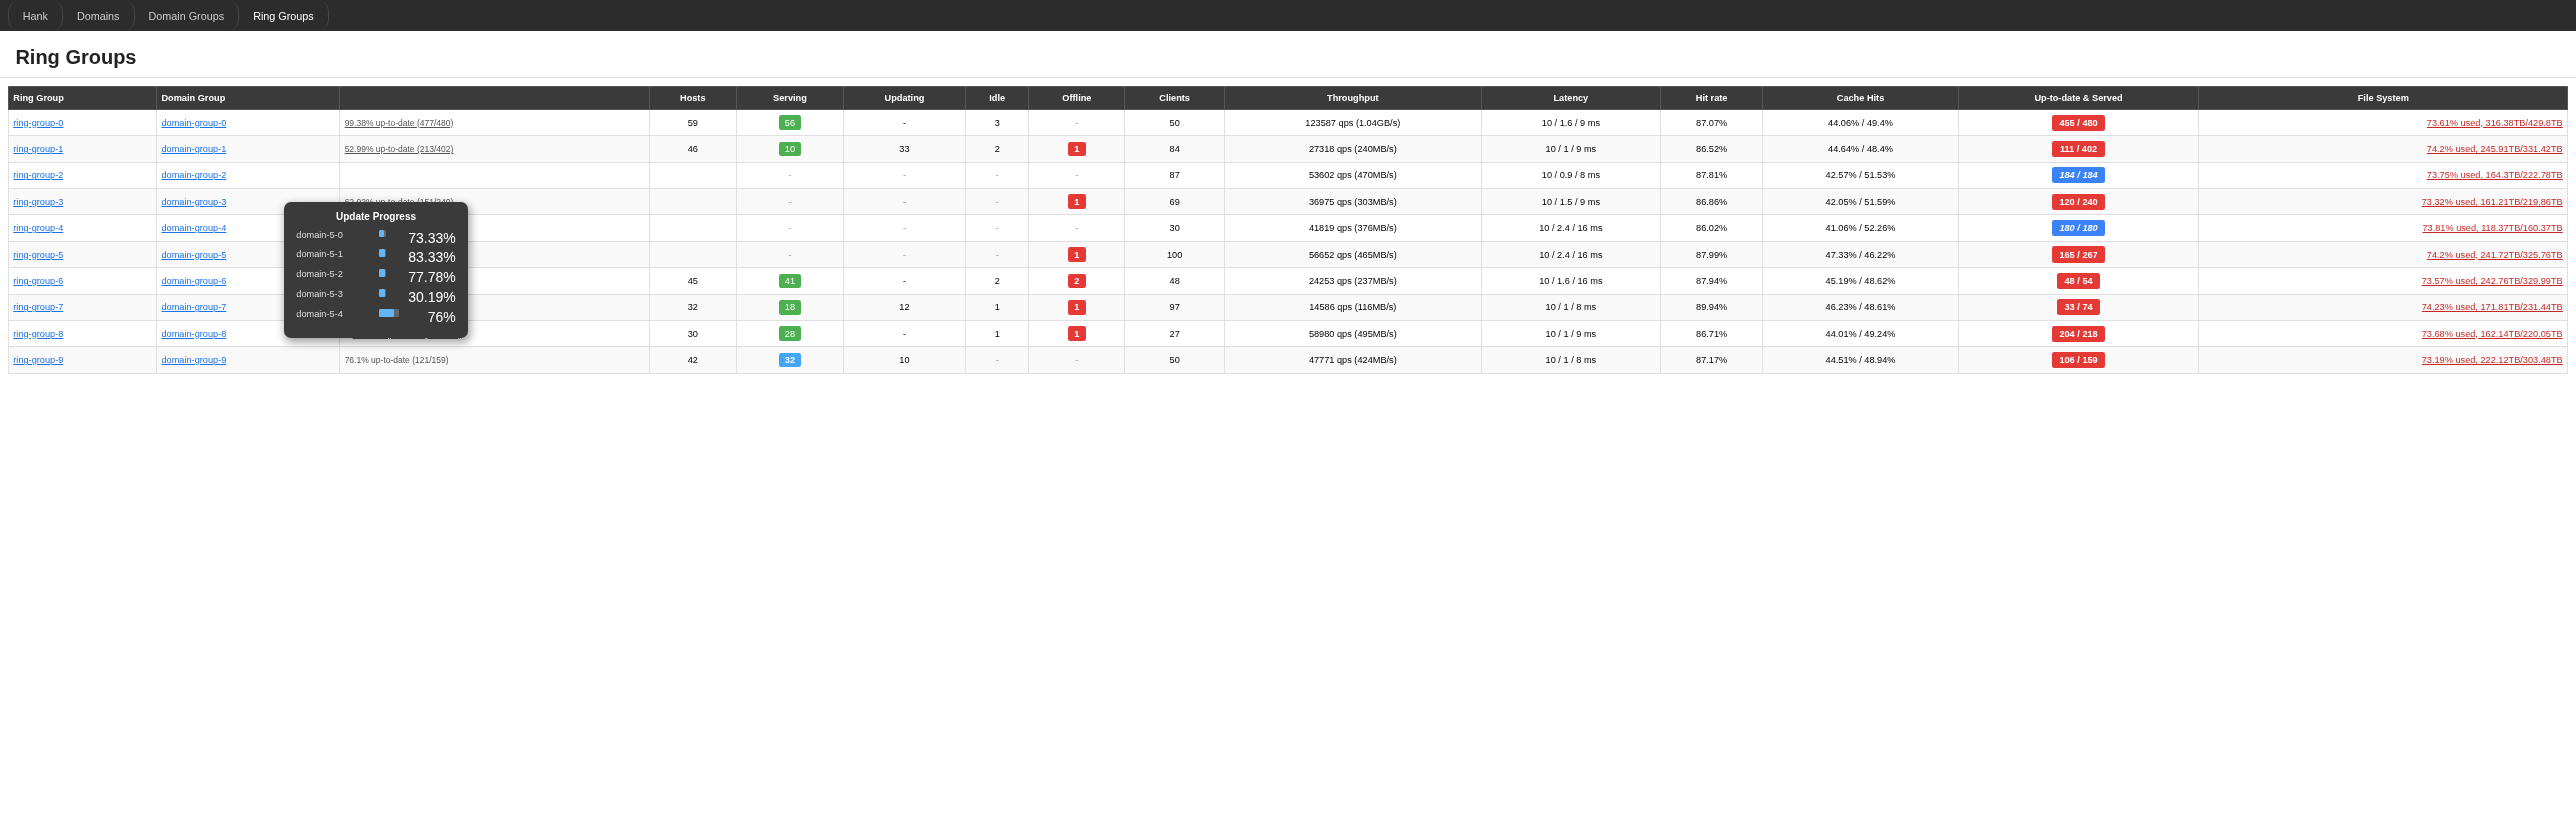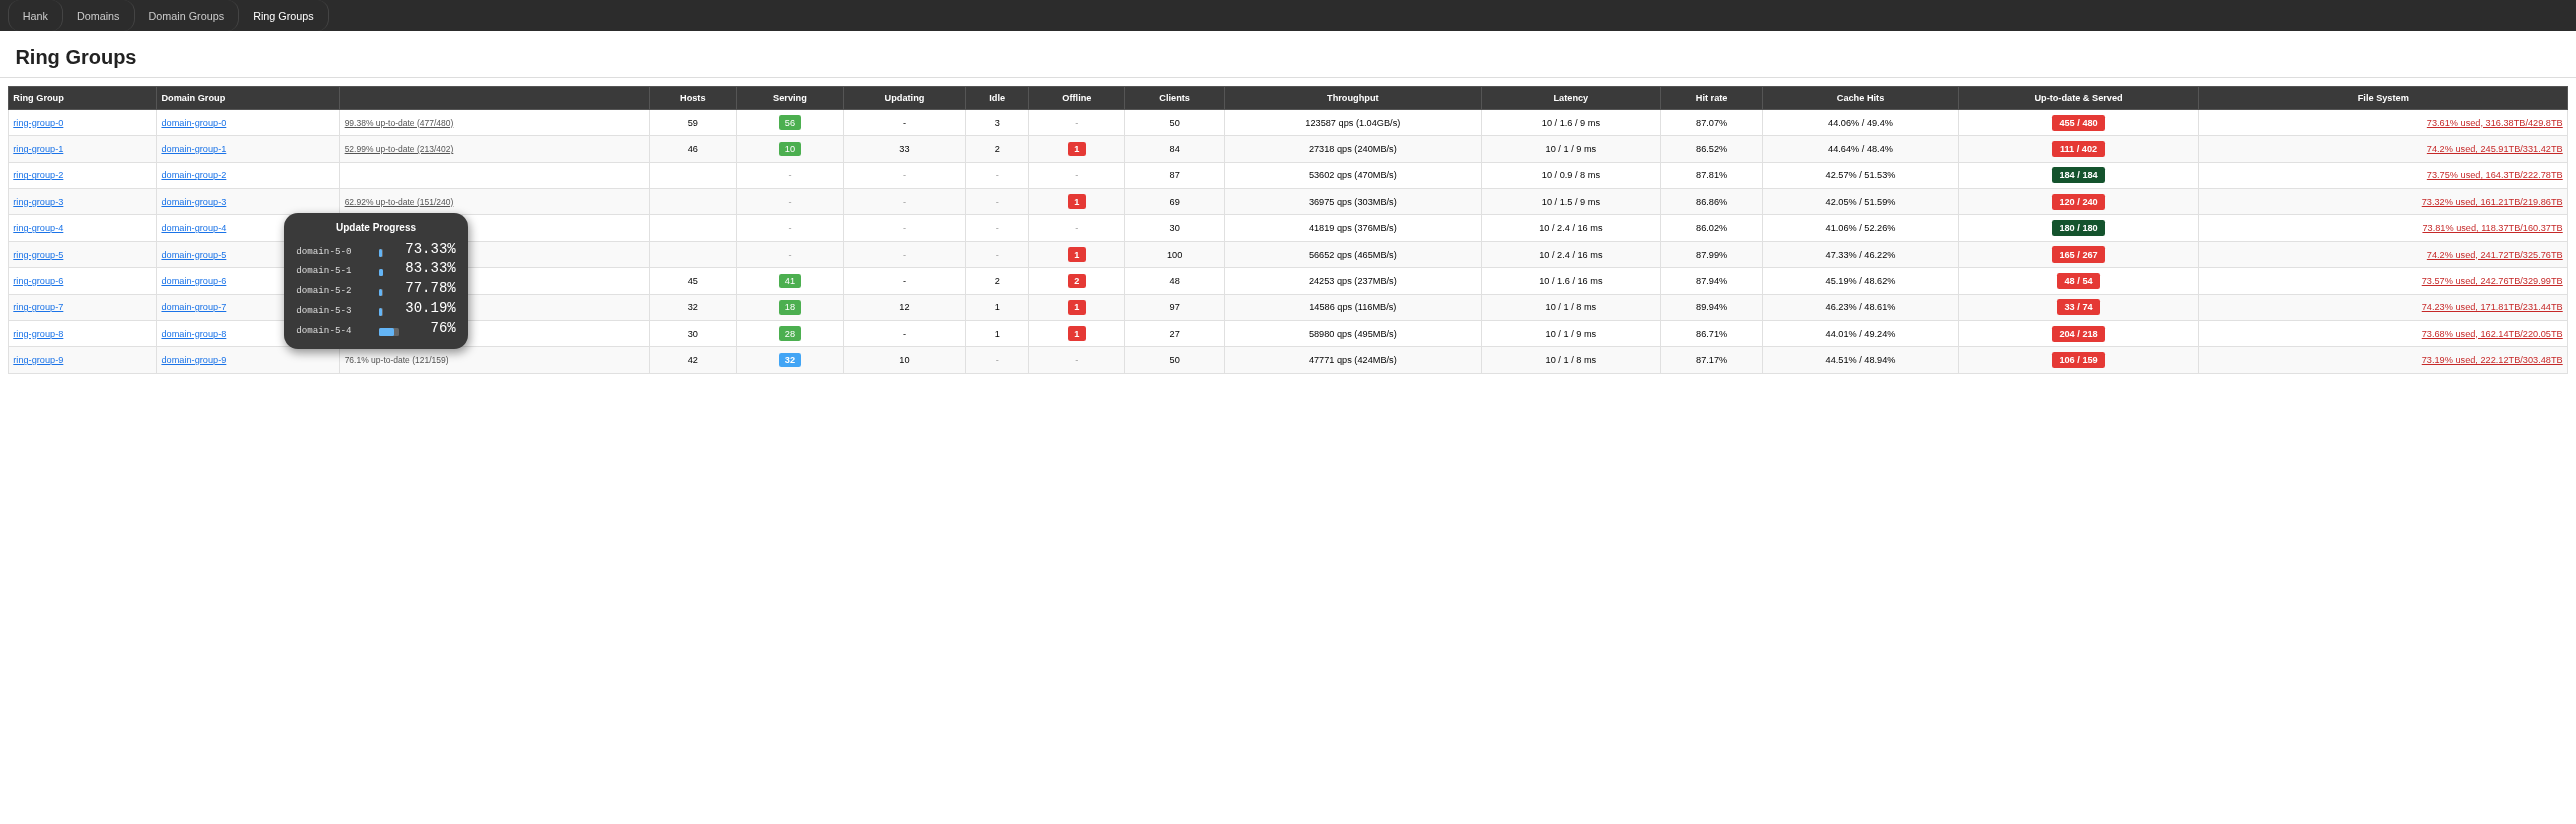--- a/index.html
+++ b/index.html
@@ -124,64 +124,64 @@
     .uptodate-red {
       background: #e53935;
       color: #fff;
       padding: 3.1px 7.7px;
       border-radius: 2.3px;
       font-weight: bold;
       display: inline-block;
     }
 
     .uptodate-green {
-      background: #14532d;
+      background: #3b82f6;
       color: #fff;
       padding: 3.1px 7.7px;
       border-radius: 2.3px;
       font-weight: bold;
       display: inline-block;
+      font-style: italic;
     }
 
     .fs-cell {
       color: #c62828;
       text-decoration: underline;
       text-align: right;
     }
 
     .dash { color: #999; }
 
     
     .tooltip-popup {
       position: absolute;
-      top: 127px;
+      top: 116px;
       left: 284px;
       background: #3a3a3a;
       color: #fff;
-      border-radius: 14px;
+      border-radius: 7px;
       padding: 9.2px 12.3px;
       z-index: 100;
       min-width: 184px;
       box-shadow: 1.5px 3.1px 9.2px rgba(0,0,0,0.4);
     }
 
     .tooltip-title {
       font-weight: bold;
       font-size: 10px;
       margin-bottom: 7.7px;
       text-align: center;
       color: #fff;
     }
 
     .tooltip-row {
       display: flex;
-      align-items: flex-end;
+      align-items: flex-start;
       margin-bottom: 3.8px;
       gap: 22px;
-      font-family: Liberation Mono, monospace;
     }
 
     .tooltip-label {
       min-width: 61px;
       font-size: 9.2px;
       color: #ddd;
     }
 
     .tooltip-bar-bg {
       flex: 1;

